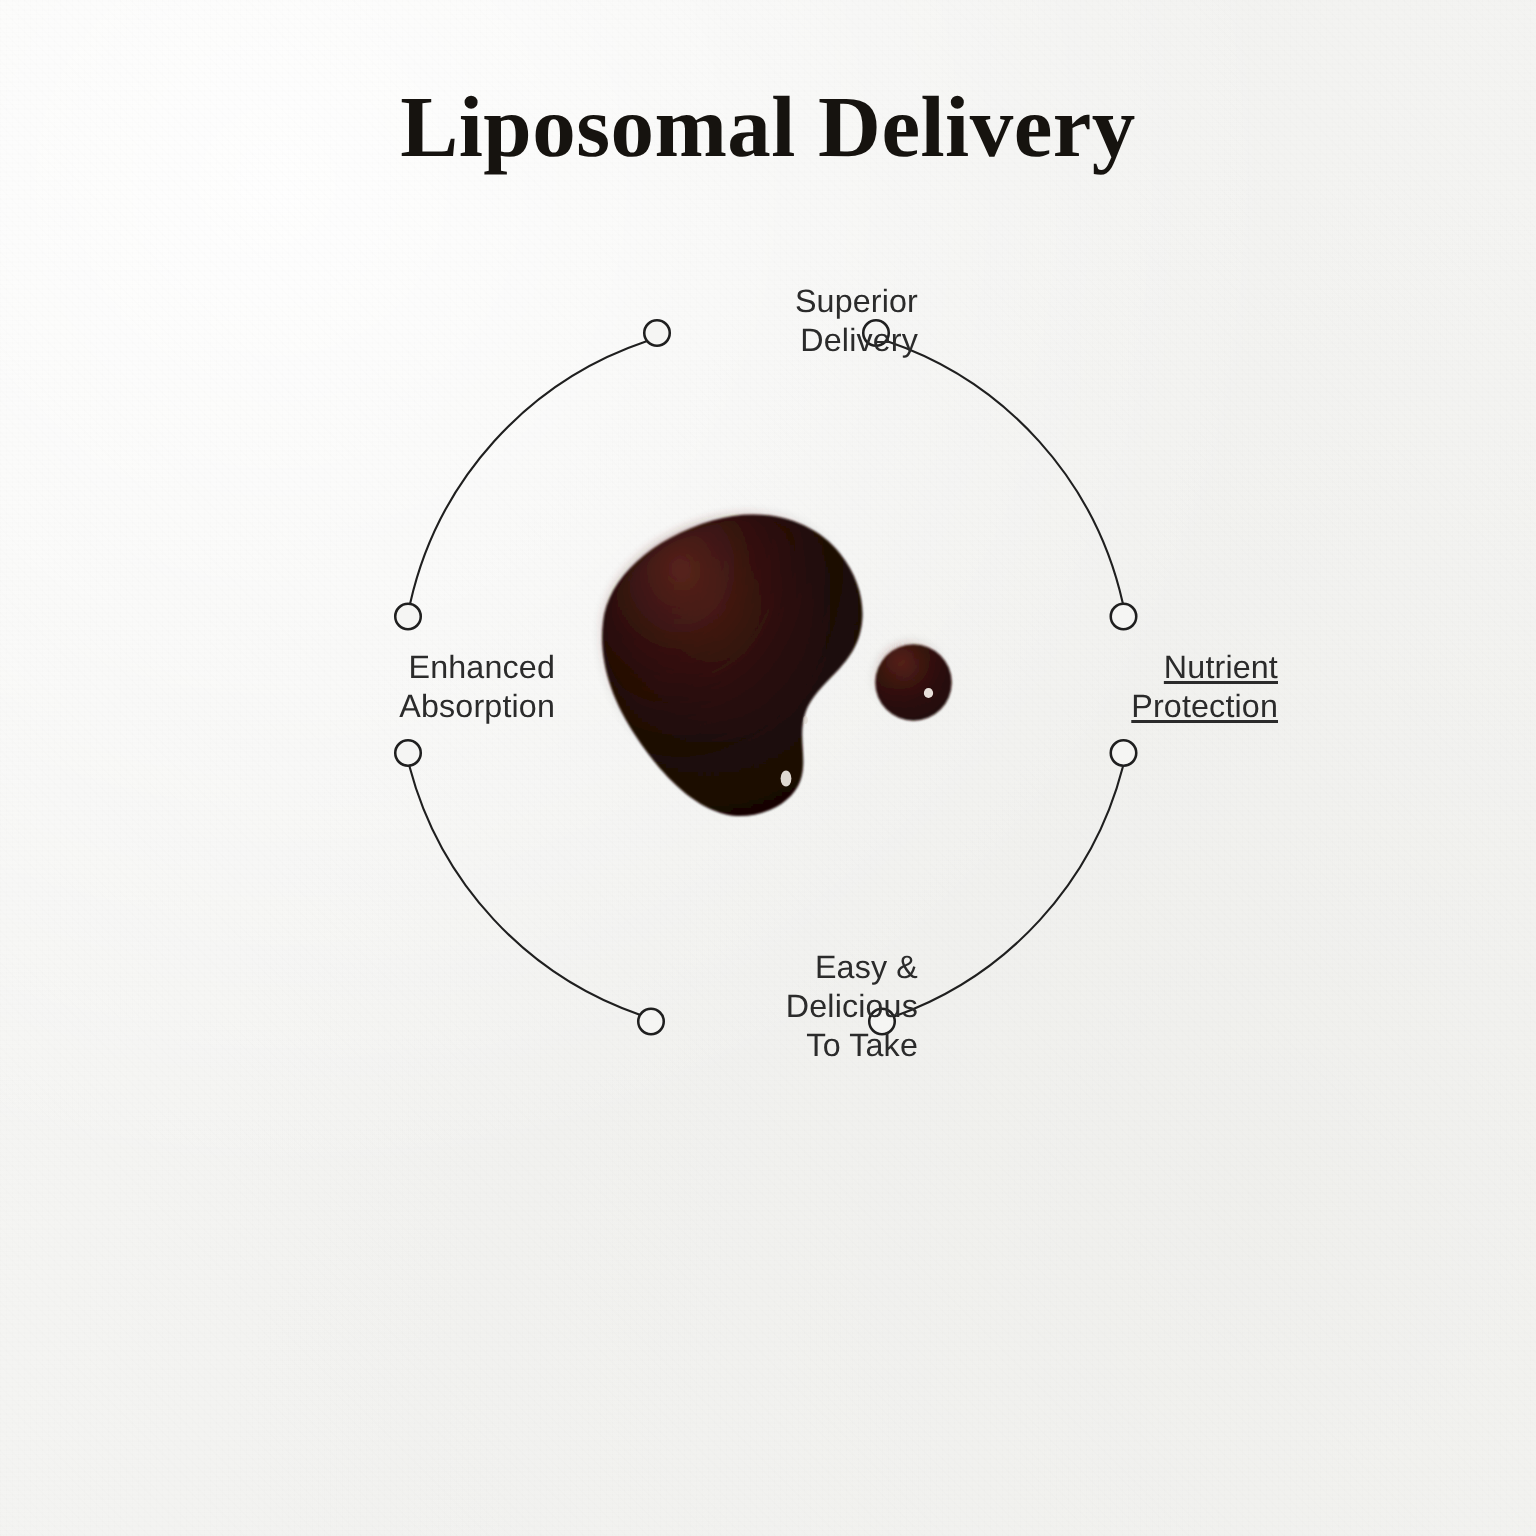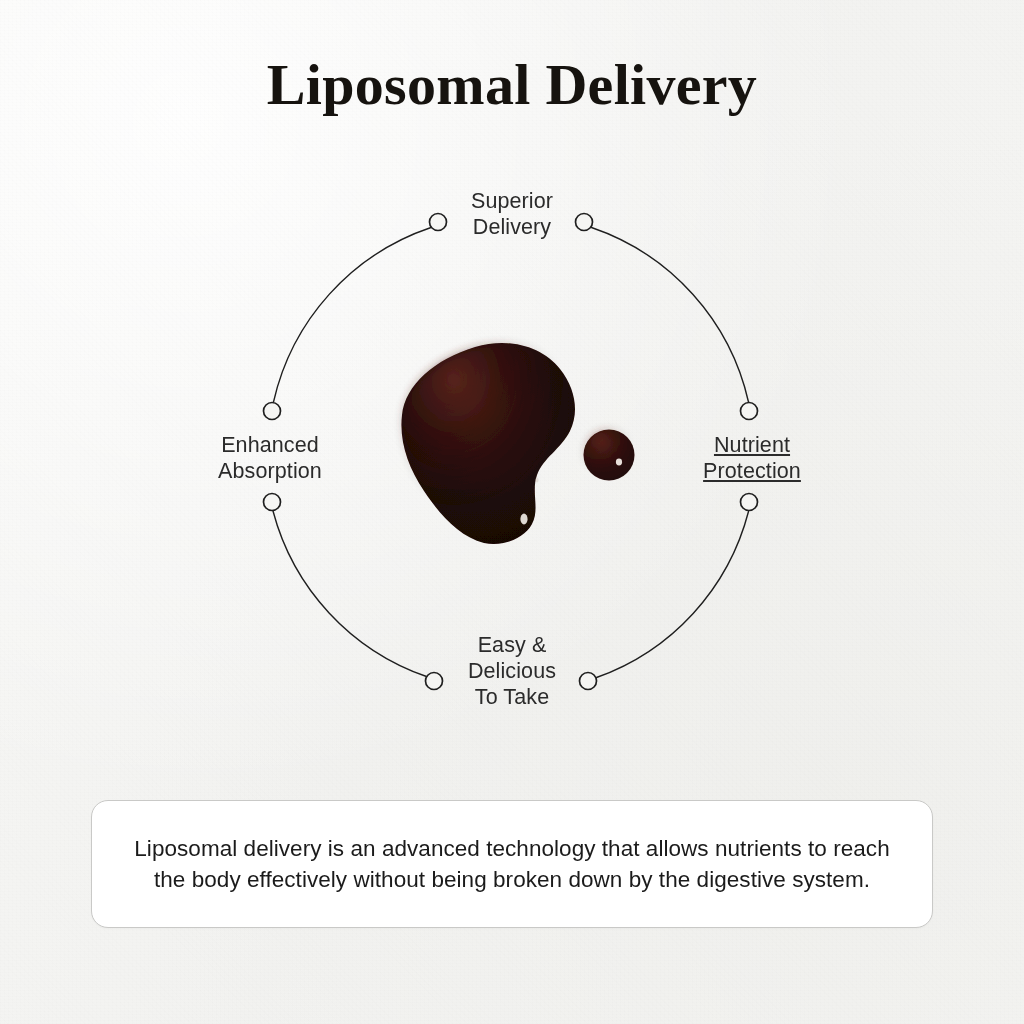--- a/index.html
+++ b/index.html
@@ -66,21 +66,21 @@
     position: absolute;
     left: 0;
     top: 0;
     width: 1024px;
     height: 1024px;
     overflow: visible;
   }
 
   .node-label {
     position: absolute;
-    text-align: center;
+    text-align: right;
     color: #2b2b2b;
     font-size: 21.5px;
     line-height: 26px;
     font-weight: 400;
     letter-spacing: 0.1px;
     white-space: pre-line;
     font-family: "Liberation Sans", sans-serif;
   }
 
   #label-superior  { left: 412px; top: 188px;  width: 200px; }
@@ -228,17 +228,14 @@
       <ellipse cx="157" cy="155" rx="1.5" ry="2.6" fill="#d7cdc4" opacity="0.55"></ellipse>
 
       <g filter="url(#softEdge)">
         <circle cx="229" cy="130" r="25.5" fill="url(#dropFill)"></circle>
         <circle cx="229" cy="130" r="25.5" fill="url(#blobRim)" filter="url(#rimBlur)" opacity="0.6"></circle>
       </g>
       <ellipse cx="239" cy="137" rx="3.1" ry="3.4" fill="#f2ece6" opacity="0.95"></ellipse>
     </svg>
   </div>
 
-  <div id="caption-card">
-    <div id="caption-text">Liposomal delivery is an advanced technology that allows nutrients to reach the body effectively without being broken down by the digestive system.</div>
-  </div>
 
 </div>
 
 </body></html>

